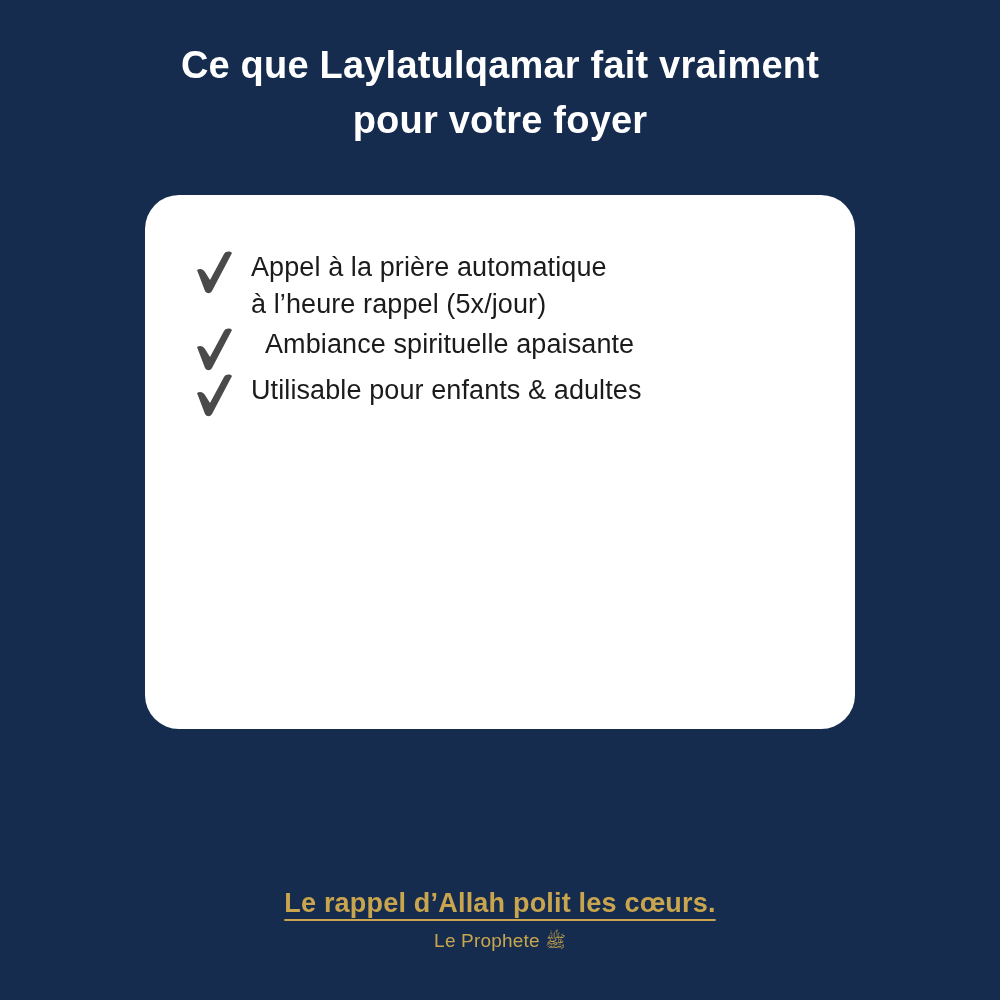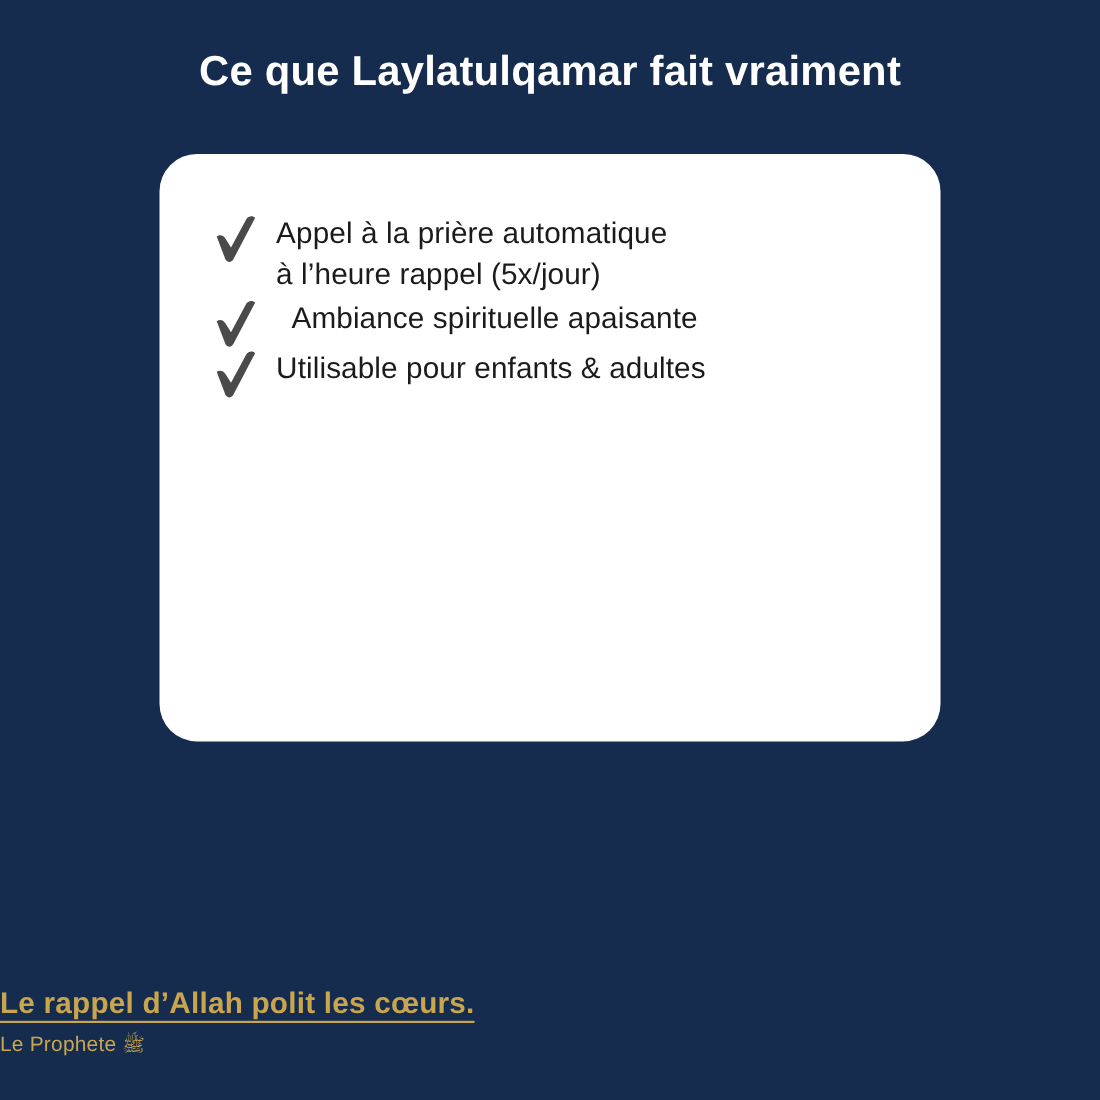--- a/index.html
+++ b/index.html
@@ -78,21 +78,22 @@
   }
   .b1 { margin-top: 0px; }
   .b2 { margin-top: 52px; }
   .b3 { margin-top: 90px; gap: 14px; }
   .b4 { margin-top: 90px; text-align: center; }
 
   .footer {
     position: absolute;
     left: 0;
     right: 0;
-    bottom: 36px;
+    bottom: 44px;
+    text-align: center;
     margin-top: 12px;
   }
   .footer-main {
     color: #C9A54E;
     font-size: 27px;
     font-weight: bold;
     text-decoration: underline;
     text-underline-offset: 7px;
     letter-spacing: 0.2px;
   }
@@ -107,20 +108,21 @@
     font-size: 17px;
   }
 </style>
 </head>
 <body>
 
 <div class="poster">
 
   <div class="headline">
     <span class="line">Ce que Laylatulqamar fait vraiment</span>
+    <span class="line">pour votre foyer</span>
   </div>
 
   <div class="card">
 
     <div class="benefit b1">
       <span class="check">
         <svg width="46" height="46" viewBox="0 0 46 46" aria-hidden="true">
           <path d="M6 21 C9 19 12 20 14 23 L19 31 L33 5 C35 2 39 2 41 4 L21 42 C19 45 16 45 14 42 Z" fill="#4A4A4A"></path>
         </svg>
       </span>

